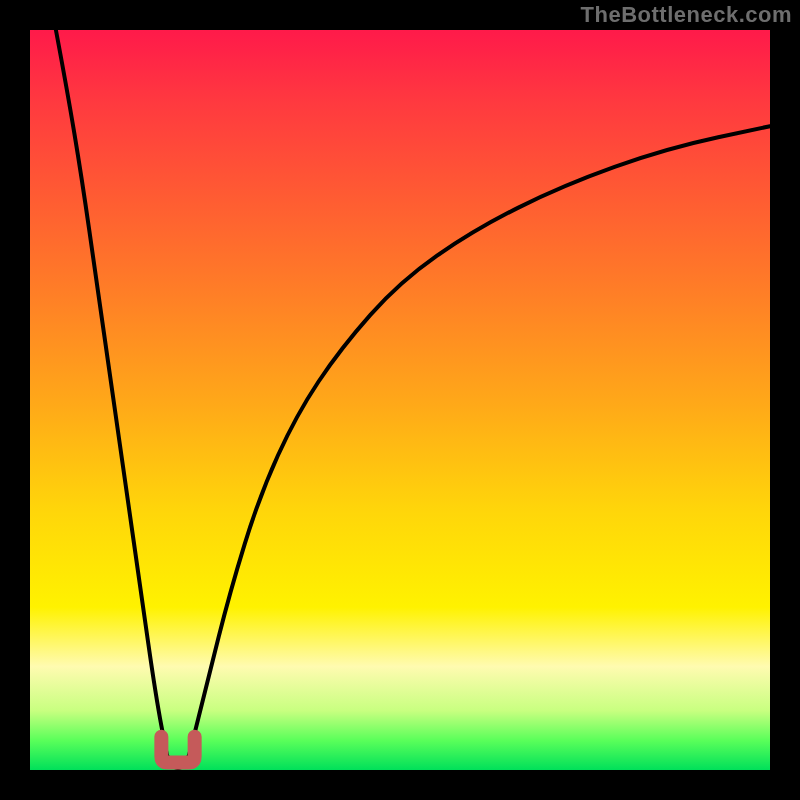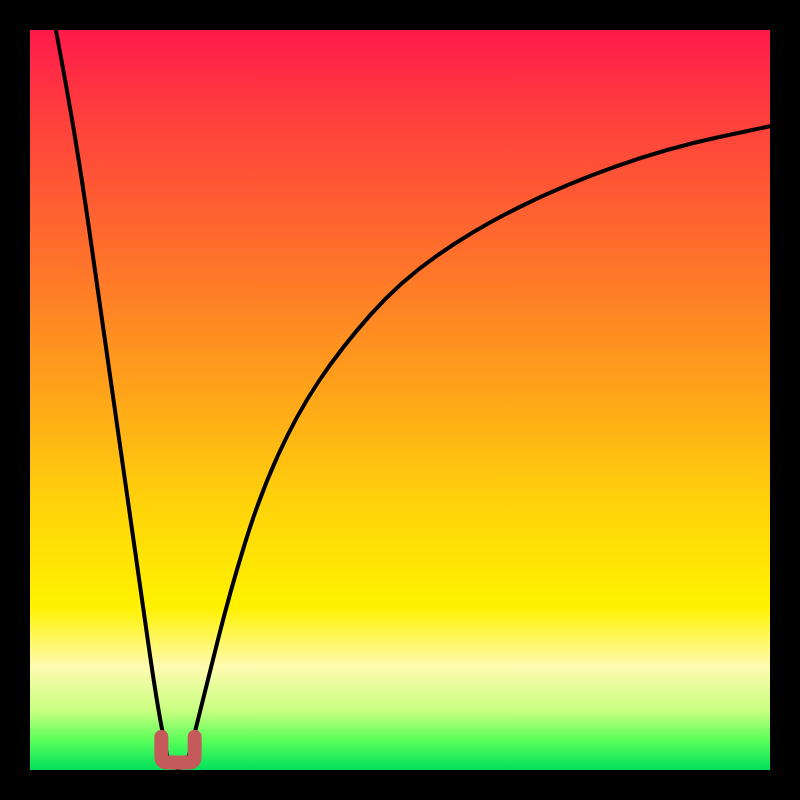--- a/index.html
+++ b/index.html
@@ -54,20 +54,21 @@
     top: 0;
     width: 740px;
     height: 740px;
     overflow: visible;
   }
 </style>
 </head>
 <body>
 
 <div class="stage">
+  <div class="attribution">TheBottleneck.com</div>
 
   <div class="plot">
     <svg class="curve" viewBox="0 0 740 740" preserveAspectRatio="none">
       <path d="M 25.900000000000002 0 Q 37 59.19999999999993 44.400000000000006 103.59999999999997 Q 51.800000000000004 148 59.2 199.79999999999998 Q 66.6 251.59999999999997 74 303.4 Q 81.4 355.2 88.80000000000001 407 Q 96.2 458.8 103.6 510.6 Q 111 562.4 118.4 614.2 Q 125.80000000000001 666 131.35000000000002 695.6 Q 136.9 725.2 136.9 725.2 Q 136.9 725.2 139.86 730.75 Q 142.82 736.3 145.41 737.41 Q 148 738.52 150.58999999999997 737.41 Q 153.17999999999998 736.3 156.14 730.75 Q 159.1 725.2 159.1 725.2 Q 159.1 725.2 168.35 688.2 Q 177.6 651.2 188.7 606.8 Q 199.8 562.4 214.60000000000002 514.3 Q 229.4 466.2 247.89999999999998 425.5 Q 266.4 384.8 288.6 351.5 Q 310.8 318.20000000000005 340.4 284.9 Q 370 251.59999999999997 407 225.70000000000002 Q 444 199.80000000000007 488.4 177.60000000000002 Q 532.8 155.39999999999998 584.5999999999999 136.89999999999998 Q 636.4 118.39999999999998 688.2 107.30000000000001 T 740 96.20000000000005" fill="none" stroke="#000000" stroke-width="4" stroke-linecap="round"></path>
       <path d="M 131.35 706.7 L 131.35 726.6 Q 131.35 732.6 137.35 732.6 L 158.65 732.6 Q 164.65 732.6 164.65 726.6 L 164.65 706.7" fill="none" stroke="#c55a5a" stroke-width="14" stroke-linecap="round" stroke-linejoin="round"></path>
     </svg>
   </div>
 </div>
 
 </body></html>

